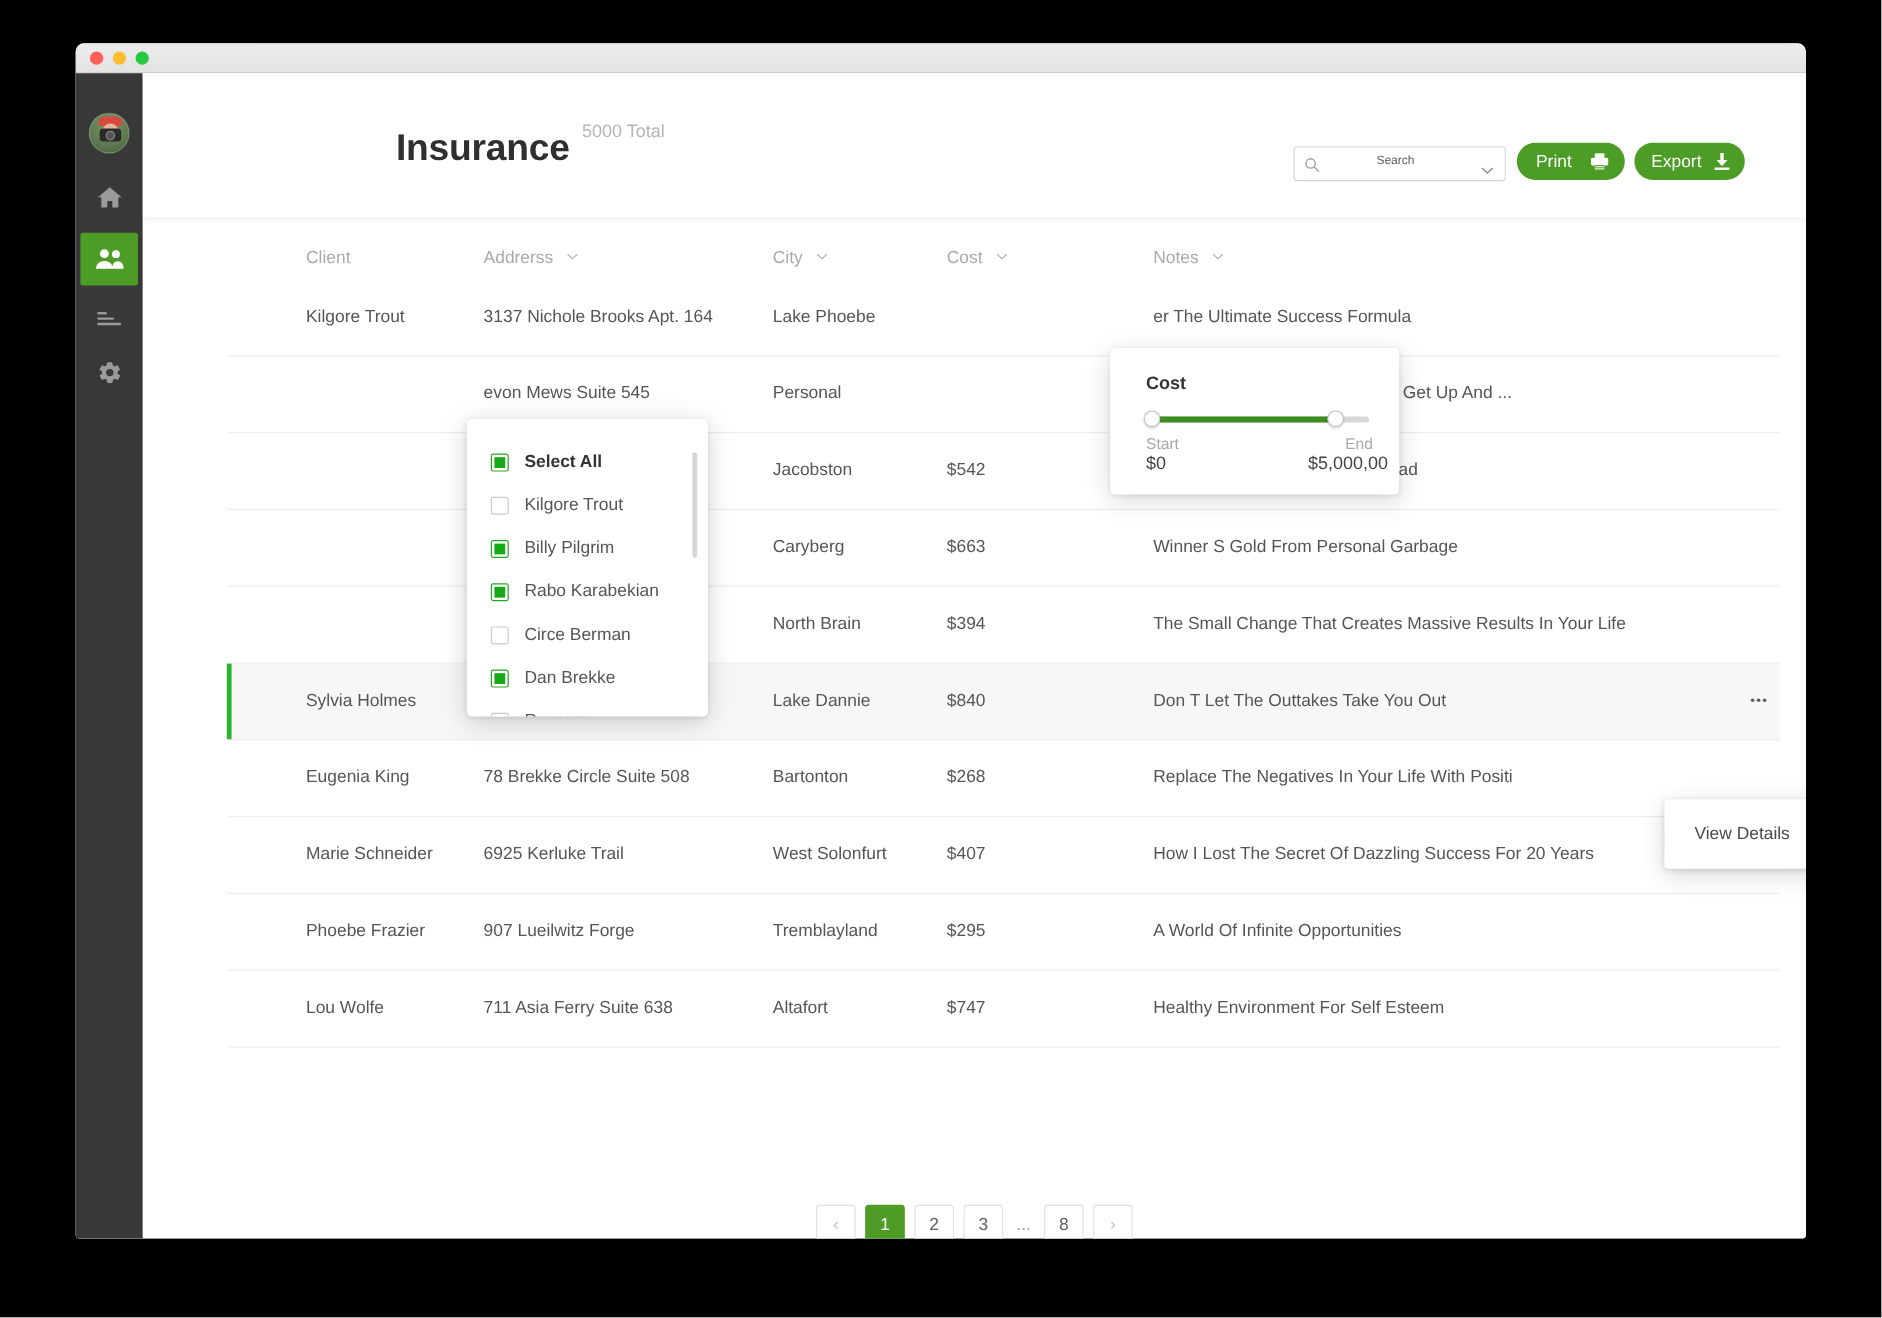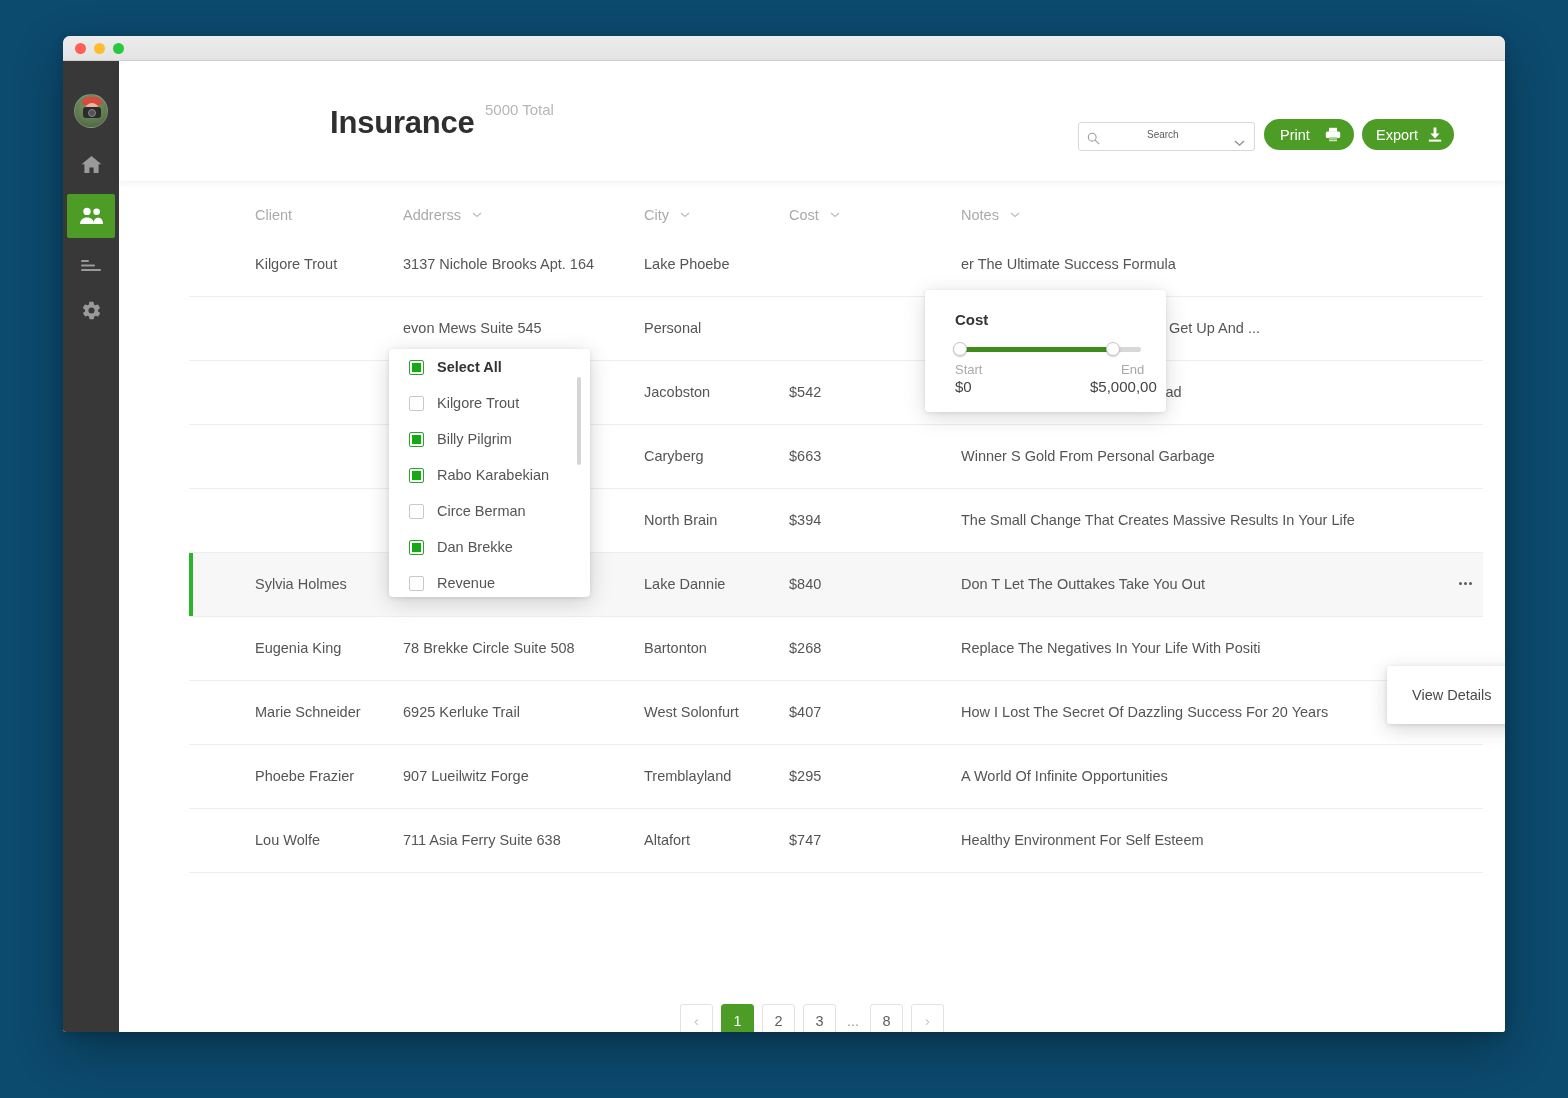--- a/index.html
+++ b/index.html
@@ -2,21 +2,21 @@
 <html><head>
 <meta charset="utf-8">
 <style>
   * { box-sizing: border-box; margin: 0; padding: 0; }
   html, body {
     width: 1568px; height: 1098px;
     background: #ffffff;
     font-family: "Liberation Sans", sans-serif;
     overflow: hidden;
   }
-  .stage { position: relative; width: 1568px; height: 1098px; background:#0c4a6e; }
+  .stage { position: relative; width: 1568px; height: 1098px; background:#000000; }
 
   
   .window {
     position: absolute; left: 63px; top: 36px;
     width: 1442px; height: 996px;
     background: #ffffff;
     border-radius: 7px 7px 3px 3px;
     box-shadow: 0 18px 50px rgba(0,0,0,0.30), 0 3px 12px rgba(0,0,0,0.16);
     overflow: hidden;
   }
@@ -156,21 +156,21 @@
   .pg.arrow { color:#c4c4c4; }
   .pg.ellipsis { border:none; background:transparent; width:18px; color:#9a9a9a; cursor:default; }
 
   
   .dropdown {
     position:absolute; left:270px; top:288px; width:201px; height:248px;
     background:#fff; border-radius:4px;
     box-shadow: 0 5px 22px rgba(0,0,0,0.17), 0 1px 4px rgba(0,0,0,0.10);
     overflow:hidden; z-index:30;
   }
-  .dd-list { position:relative; }
+  .dd-list { position:relative; padding-top:18px; }
   .dd-item { position:relative; height:36px; display:flex; align-items:center; padding-left:20px; cursor:pointer; }
   .dd-cb {
     width:15px; height:15px; border:1px solid #c9c9c9; border-radius:2px;
     background:#fff; flex:0 0 auto; position:relative;
   }
   .dd-cb.on { border-color:#2aa52a; }
   .dd-cb.on::after {
     content:""; position:absolute; left:2px; top:2px; right:2px; bottom:2px;
     background:#16a916;
   }

